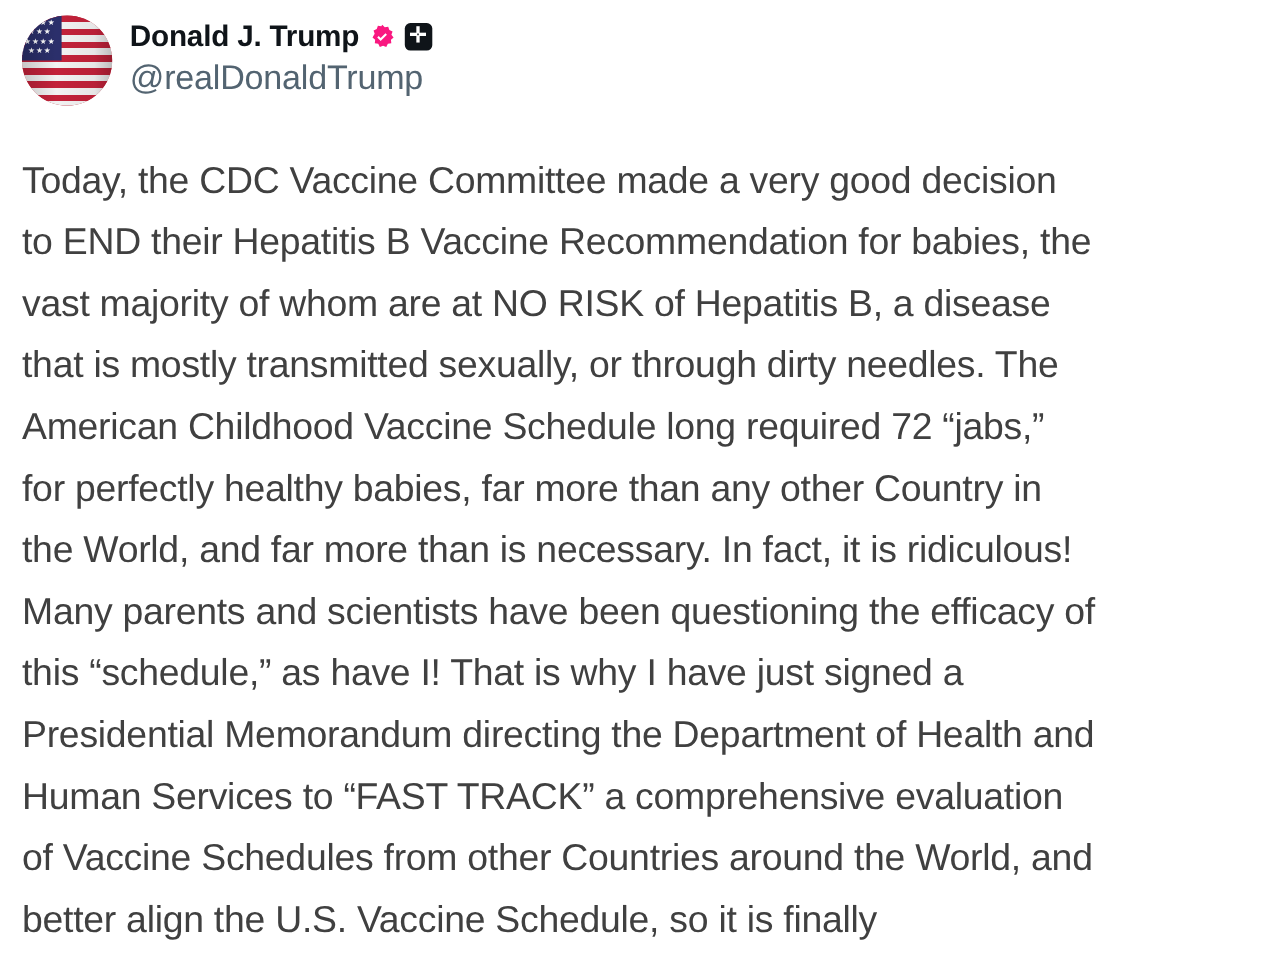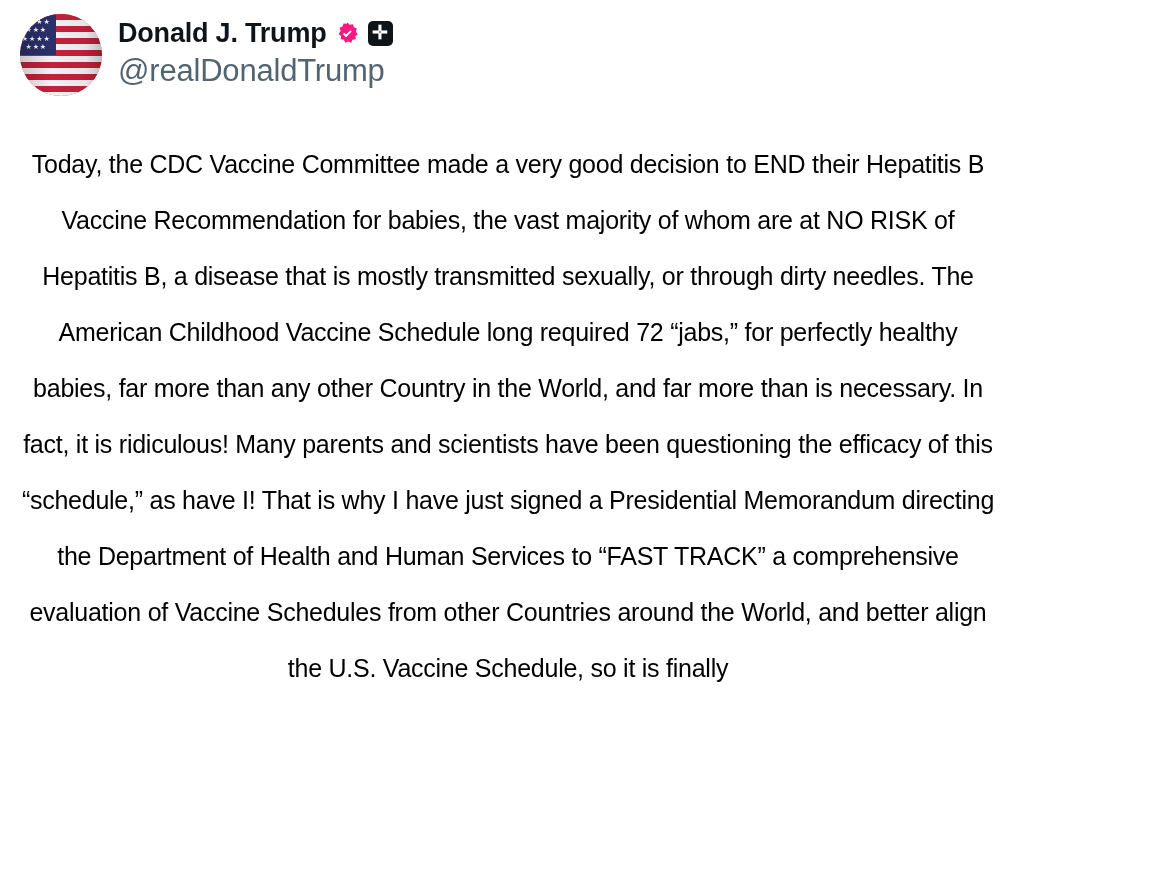--- a/index.html
+++ b/index.html
@@ -108,27 +108,26 @@
     margin-top: -2px;
   }
   .handle {
     font-size: 31px;
     color: #536471;
     margin-top: 4px;
     letter-spacing: -0.2px;
   }
   .post-body {
     margin-top: 26px;
-    font-size: 25px;
+    font-size: 34px;
     line-height: 56px;
-    color: #000000;
+    color: #404040;
     letter-spacing: -0.25px;
     white-space: pre-wrap;
     word-wrap: break-word;
-    text-align: center;
   }
 </style>
 </head>
 <body>
 
 <div class="post">
 
   <div class="post-header">
 
     <div class="avatar">

